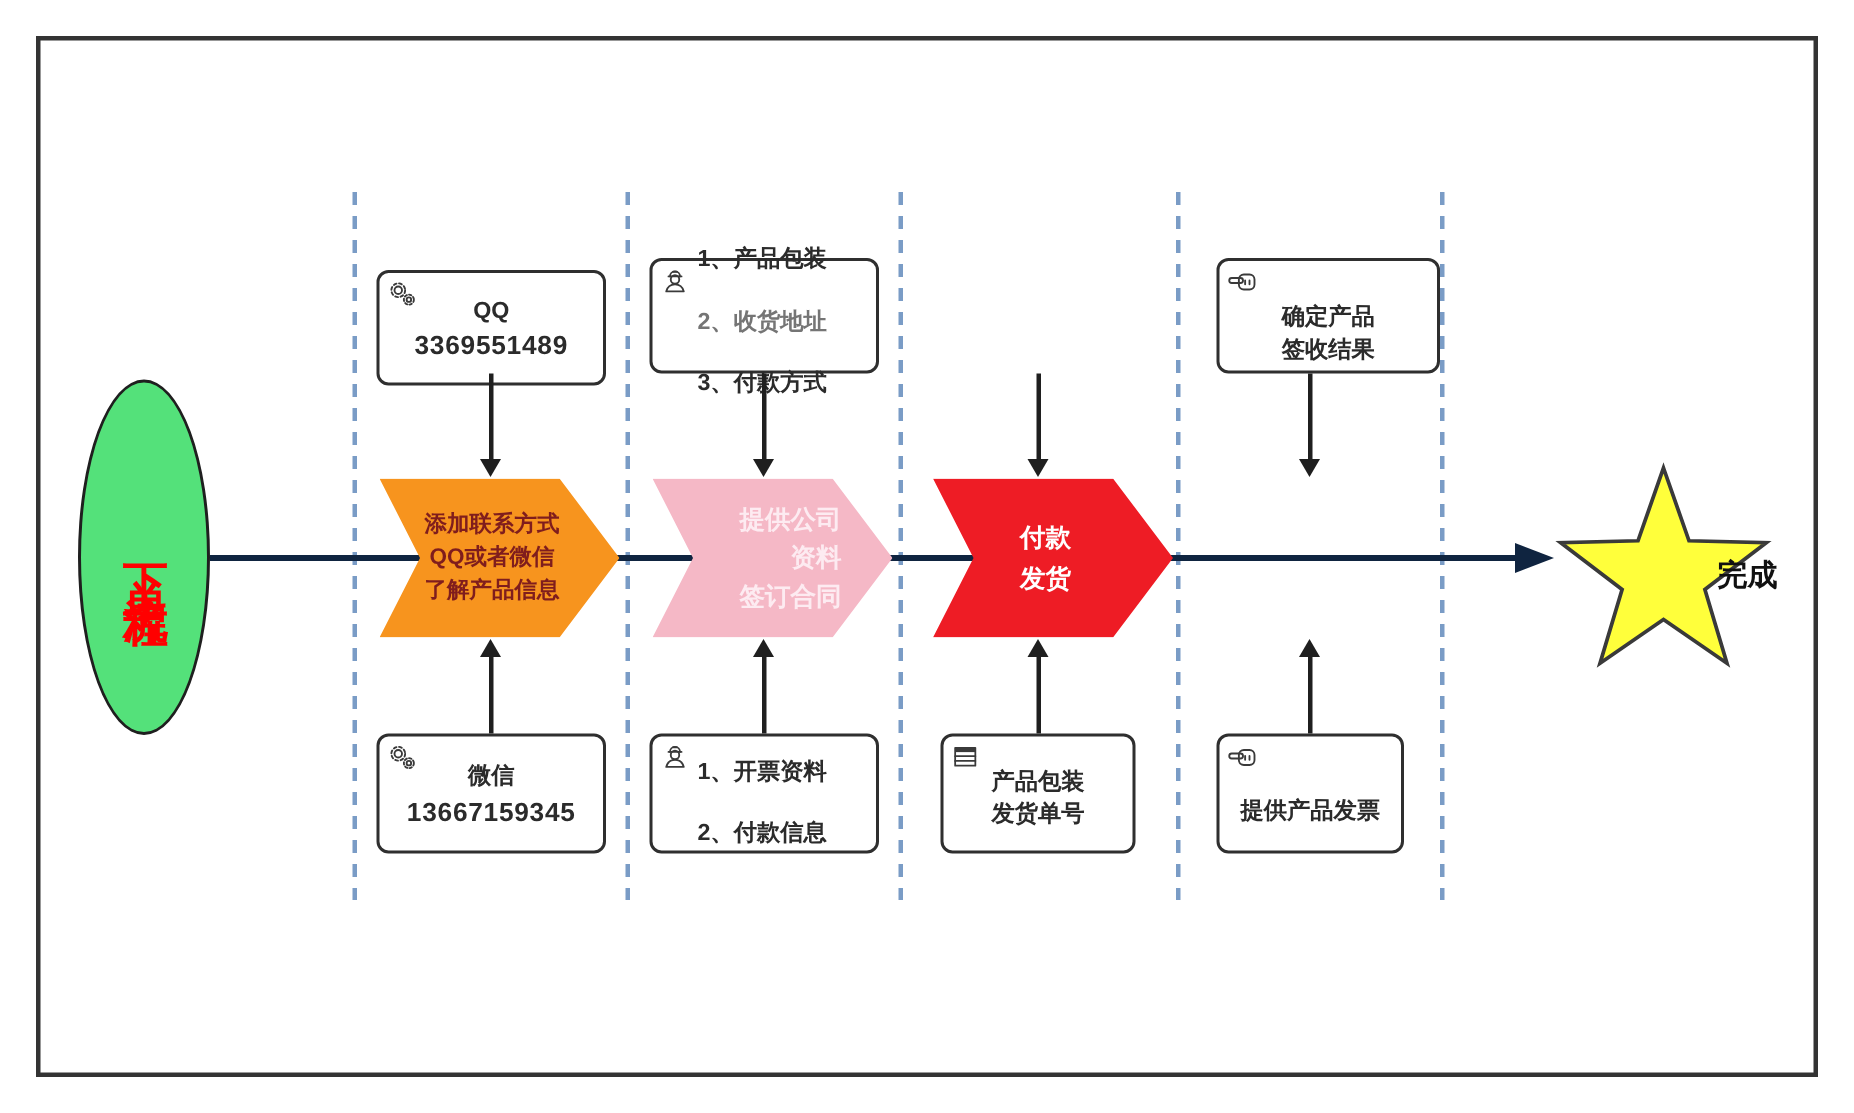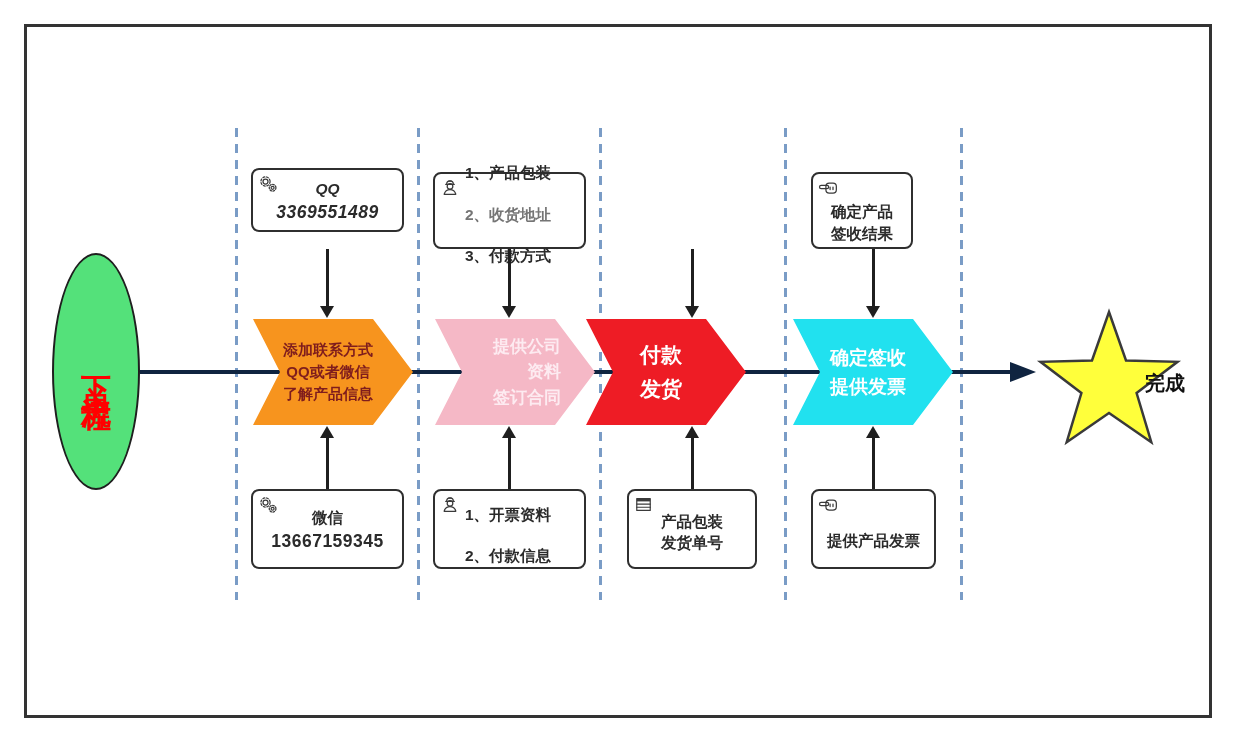--- a/index.html
+++ b/index.html
@@ -23,38 +23,38 @@
   .start-label{writing-mode:vertical-rl;text-orientation:upright;font-size:30px;font-weight:700;letter-spacing:10px;line-height:1;}
 
   
   .box{position:absolute;border:2px solid #2f2f2f;border-radius:8px;background:#fff;box-sizing:border-box;
        display:flex;flex-direction:column;justify-content:center;align-items:center;padding:6px 4px 4px;}
   .box .icon{position:absolute;left:5px;top:4px;}
   .box .bline{color:#2b2b2b;font-weight:700;font-size:15.5px;line-height:1.38;white-space:nowrap;}
   .box .big{font-size:17.5px;letter-spacing:.5px;}
   .box .muted{color:#757575;font-weight:600;}
   .box.list{align-items:flex-start;padding-left:30px;gap:20px;}
-  .b1t{left:251px;top:168px;width:153px;height:64px;font-style:italic;}
+  .b1t{left:251px;top:180px;width:153px;height:77px;}
   .b1b{left:251px;top:489px;width:153px;height:80px;}
   .b2t{left:433px;top:172px;width:153px;height:77px;padding-top:12px;}
   .b2b{left:433px;top:489px;width:153px;height:80px;padding-top:16px;}
   .b3t{left:627px;top:172px;width:130px;height:77px;}
   .b3b{left:627px;top:489px;width:130px;height:80px;padding-top:10px;}
-  .b4t{left:811px;top:172px;width:102px;height:77px;padding-top:28px;}
+  .b4t{left:811px;top:172px;width:149px;height:77px;padding-top:28px;}
   .b4b{left:811px;top:489px;width:125px;height:80px;padding-top:28px;}
 
   
   .chev{position:absolute;top:319px;width:160px;height:106px;display:flex;flex-direction:column;
         justify-content:center;align-items:center;text-align:center;font-weight:700;
         padding:0 34px 0 24px;box-sizing:border-box;
         clip-path:polygon(0 0,calc(100% - 40px) 0,100% 50%,calc(100% - 40px) 100%,0 100%,27px 50%);}
   .chev span{display:block;white-space:nowrap;}
   .c1{left:253px;font-size:15px;line-height:1.45;}
   .c2{left:435px;font-size:17px;line-height:1.5;}
-  .c3{left:586px;font-size:21px;line-height:1.6;}
+  .c3{left:622px;font-size:17px;line-height:1.6;}
   .c4{left:793px;font-size:19px;line-height:1.55;}
 
   
   .vline{position:absolute;width:2.5px;background:#1f1f1f;}
   .varrow{position:absolute;width:0;height:0;border-left:7px solid transparent;border-right:7px solid transparent;}
   .down{border-top:12px solid #1f1f1f;}
   .up{border-bottom:12px solid #1f1f1f;}
 
   
   .star-wrap{position:absolute;left:1033px;top:306px;width:152px;height:152px;}
@@ -185,24 +185,20 @@
           <rect class="ln" x="9.5" y="6" width="12.5" height="12" rx="4"></rect>
           <path class="ln" d="M14.5 10.8v3M18 10.8v3"></path>
         </svg>
     </span>
     <div class="bline">确定产品</div>
     <div class="bline">签收结果</div>
   </div>
   <div class="vline" style="left:872px;top:249px;height:58px"></div>
   <div class="varrow down" style="left:866px;top:306px"></div>
 
-  <div class="chev c4" style="background-color: rgb(33, 225, 239); color: rgb(255, 255, 255);">
-    <span>确定签收</span>
-    <span>提供发票</span>
-  </div>
 
   <div class="varrow up" style="left:866px;top:426px"></div>
   <div class="vline" style="left:872px;top:438px;height:51px"></div>
   <div class="box b4b">
     <span class="icon">
       <svg width="20" height="20" viewBox="0 0 24 24">
           <rect class="ln" x="1.8" y="8.8" width="11" height="4" rx="2"></rect>
           <rect class="ln" x="9.5" y="6" width="12.5" height="12" rx="4"></rect>
           <path class="ln" d="M14.5 10.8v3M18 10.8v3"></path>
         </svg>

